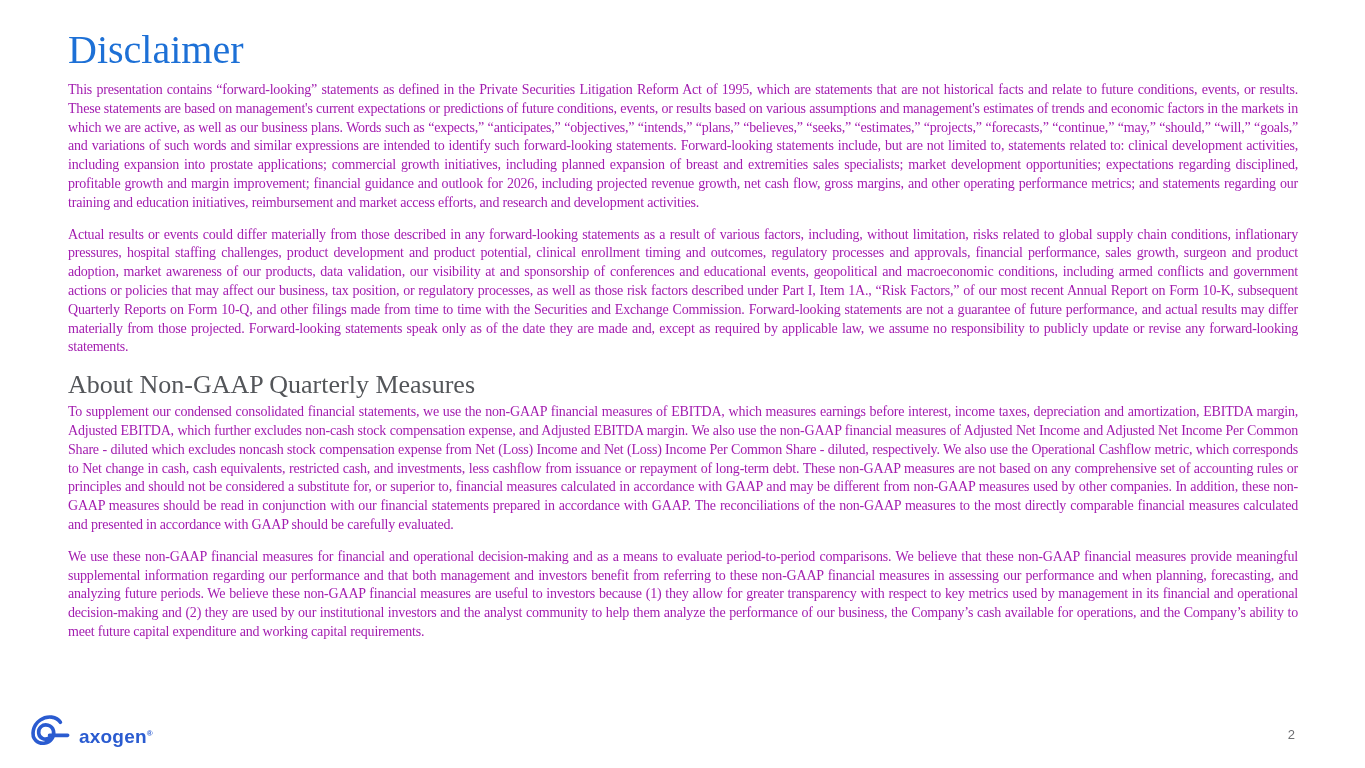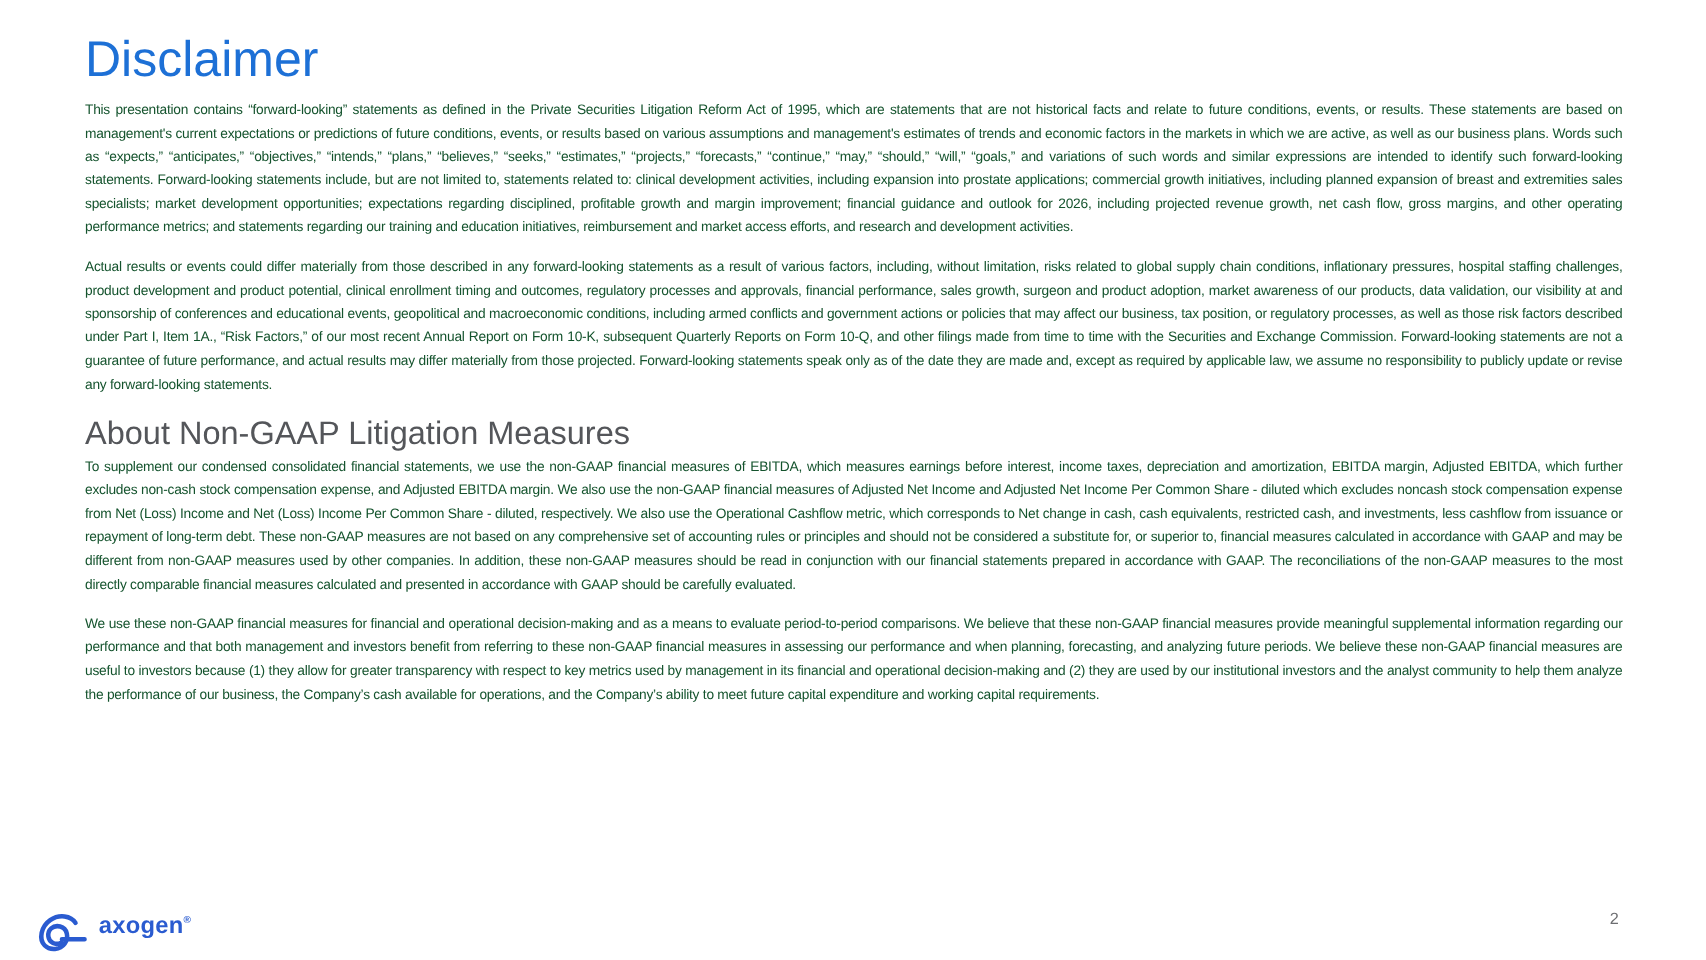--- a/index.html
+++ b/index.html
@@ -5,48 +5,48 @@
   html, body { margin: 0; padding: 0; }
   body {
     width: 1365px; height: 768px;
     background: #ffffff;
     font-family: "Liberation Sans", sans-serif;
     position: relative;
     overflow: hidden;
   }
   .content {
     position: absolute;
-    left: 68px; right: 67px; top: 26px;
+    left: 68px; right: 67px; top: 26px; font-family: Liberation Serif, serif;
   }
   .slide-title {
     font-size: 40px;
     font-weight: 400;
     color: #1d70d6;
     margin: 0 0 8px 0;
     letter-spacing: 0;
   }
   .section-heading {
     font-size: 26px;
     font-weight: 400;
     color: #54565a;
     margin: 0 0 3px 0;
   }
   .section-heading.second { margin-top: 10px; }
   .body-para {
-    font-size: 11px;
+    font-size: 14px;
     line-height: 18.8px;
     letter-spacing: -0.2px;
-    color: #14532d;
+    color: #a21caf;
     text-align: justify;
     margin: 0 0 13px 0;
   }
   .footer-logo {
     position: absolute;
-    left: 30px; bottom: 4px;
-    display: flex; align-items: flex-start;
+    left: 30px; bottom: 20px;
+    display: flex; align-items: flex-end;
   }
   .logo-mark { display: block; }
   .logo-word {
     font-size: 19px;
     font-weight: 700;
     color: #2a5bd0;
     letter-spacing: 0.2px;
     margin-left: 7px;
   }
   .logo-reg {
@@ -68,21 +68,21 @@
 <div class="content">
 
   <h1 class="slide-title">Disclaimer</h1>
 
   <div>
     <p class="body-para">This presentation contains “forward-looking” statements as defined in the Private Securities Litigation Reform Act of 1995, which are statements that are not historical facts and relate to future conditions, events, or results. These statements are based on management's current expectations or predictions of future conditions, events, or results based on various assumptions and management's estimates of trends and economic factors in the markets in which we are active, as well as our business plans. Words such as “expects,” “anticipates,” “objectives,” “intends,” “plans,” “believes,” “seeks,” “estimates,” “projects,” “forecasts,” “continue,” “may,” “should,” “will,” “goals,” and variations of such words and similar expressions are intended to identify such forward-looking statements. Forward-looking statements include, but are not limited to, statements related to: clinical development activities, including expansion into prostate applications; commercial growth initiatives, including planned expansion of breast and extremities sales specialists; market development opportunities; expectations regarding disciplined, profitable growth and margin improvement; financial guidance and outlook for 2026, including projected revenue growth, net cash flow, gross margins, and other operating performance metrics; and statements regarding our training and education initiatives, reimbursement and market access efforts, and research and development activities.</p>
     <p class="body-para">Actual results or events could differ materially from those described in any forward-looking statements as a result of various factors, including, without limitation, risks related to global supply chain conditions, inflationary pressures, hospital staffing challenges, product development and product potential, clinical enrollment timing and outcomes, regulatory processes and approvals, financial performance, sales growth, surgeon and product adoption, market awareness of our products, data validation, our visibility at and sponsorship of conferences and educational events, geopolitical and macroeconomic conditions, including armed conflicts and government actions or policies that may affect our business, tax position, or regulatory processes, as well as those risk factors described under Part I, Item 1A., “Risk Factors,” of our most recent Annual Report on Form 10-K, subsequent Quarterly Reports on Form 10-Q, and other filings made from time to time with the Securities and Exchange Commission. Forward-looking statements are not a guarantee of future performance, and actual results may differ materially from those projected. Forward-looking statements speak only as of the date they are made and, except as required by applicable law, we assume no responsibility to publicly update or revise any forward-looking statements.</p>
   </div>
 
   <div>
-    <h2 class="section-heading second">About Non-GAAP Litigation Measures</h2>
+    <h2 class="section-heading second">About Non-GAAP Quarterly Measures</h2>
     <p class="body-para">To supplement our condensed consolidated financial statements, we use the non-GAAP financial measures of EBITDA, which measures earnings before interest, income taxes, depreciation and amortization, EBITDA margin, Adjusted EBITDA, which further excludes non-cash stock compensation expense, and Adjusted EBITDA margin. We also use the non-GAAP financial measures of Adjusted Net Income and Adjusted Net Income Per Common Share - diluted which excludes noncash stock compensation expense from Net (Loss) Income and Net (Loss) Income Per Common Share - diluted, respectively. We also use the Operational Cashflow metric, which corresponds to Net change in cash, cash equivalents, restricted cash, and investments, less cashflow from issuance or repayment of long-term debt. These non-GAAP measures are not based on any comprehensive set of accounting rules or principles and should not be considered a substitute for, or superior to, financial measures calculated in accordance with GAAP and may be different from non-GAAP measures used by other companies. In addition, these non-GAAP measures should be read in conjunction with our financial statements prepared in accordance with GAAP. The reconciliations of the non-GAAP measures to the most directly comparable financial measures calculated and presented in accordance with GAAP should be carefully evaluated.</p>
     <p class="body-para">We use these non-GAAP financial measures for financial and operational decision-making and as a means to evaluate period-to-period comparisons. We believe that these non-GAAP financial measures provide meaningful supplemental information regarding our performance and that both management and investors benefit from referring to these non-GAAP financial measures in assessing our performance and when planning, forecasting, and analyzing future periods. We believe these non-GAAP financial measures are useful to investors because (1) they allow for greater transparency with respect to key metrics used by management in its financial and operational decision-making and (2) they are used by our institutional investors and the analyst community to help them analyze the performance of our business, the Company’s cash available for operations, and the Company’s ability to meet future capital expenditure and working capital requirements.</p>
   </div>
 
 </div>
 
 <div class="footer-logo">
   <span>
     <svg class="logo-mark" width="42" height="34" viewBox="0 0 58 46">
       <path d="M42 11 C37 3 24 1 14 8 C4 15 1 29 8 36 C14 42 25 41 30 34 C35 27 33 17 25 15 C17 13 11 19 12 26 C13 33 20 36 26 33 M27 29 L52 29" fill="none" stroke="#2a5bd0" stroke-width="5" stroke-linecap="round" stroke-linejoin="round"></path>

